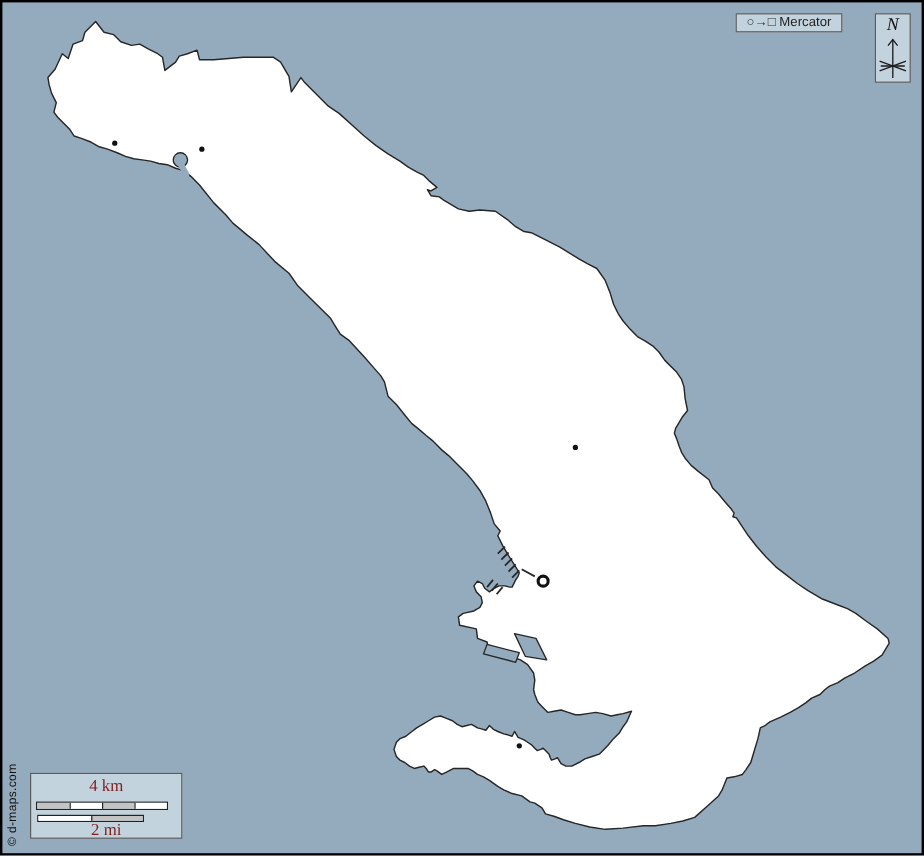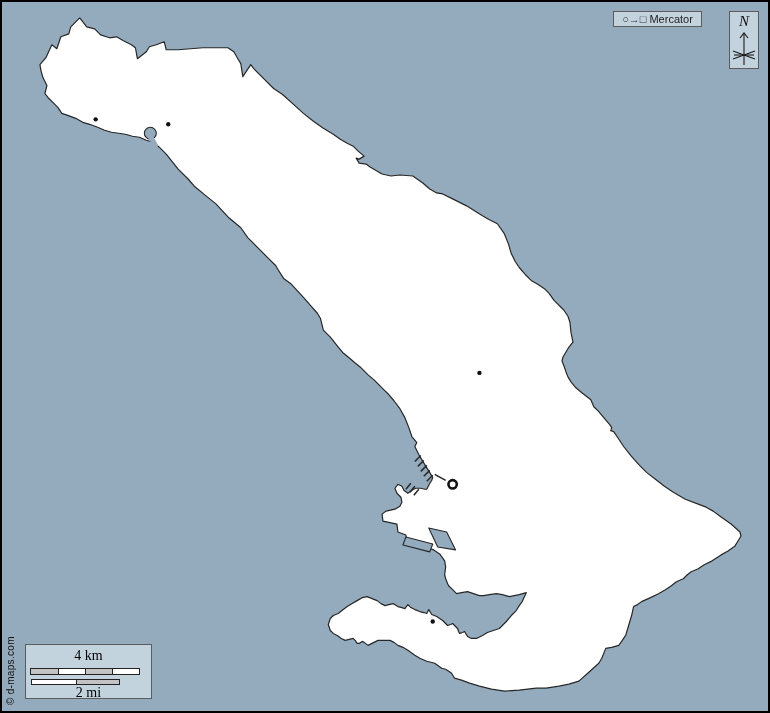--- a/index.html
+++ b/index.html
@@ -47,21 +47,21 @@
     font-family:"Liberation Serif",serif;font-style:italic;
     font-size:15px;line-height:18px;color:#111;
   }
   #compass-rose{display:block;}
   #compass-rose line, #compass-rose polyline{stroke:#1a1a1a;stroke-width:1.1;fill:none;}
   #scale-box{
     left:23px;top:642px;width:127px;height:55px;
   }
   .scale-label{
     position:absolute;left:0;width:100%;text-align:center;
-    font-family:"Liberation Serif",serif;font-size:14px;color:#000000;line-height:1;
+    font-family:"Liberation Serif",serif;font-size:14px;color:#7f1d1d;line-height:1;
   }
   #km-label{top:4px;}
   #mi-label{top:41px;}
   .bar{position:absolute;display:flex;border:1px solid #222;}
   #km-bar{left:4px;top:23px;width:110px;height:7px;}
   #mi-bar{left:5px;top:34px;width:89px;height:6px;}
   .seg{height:100%;}
   .seg.g{background:var(--bar-gray);}
   .seg.w{background:var(--bar-white);}
   .seg+.seg{border-left:1px solid #222;}

